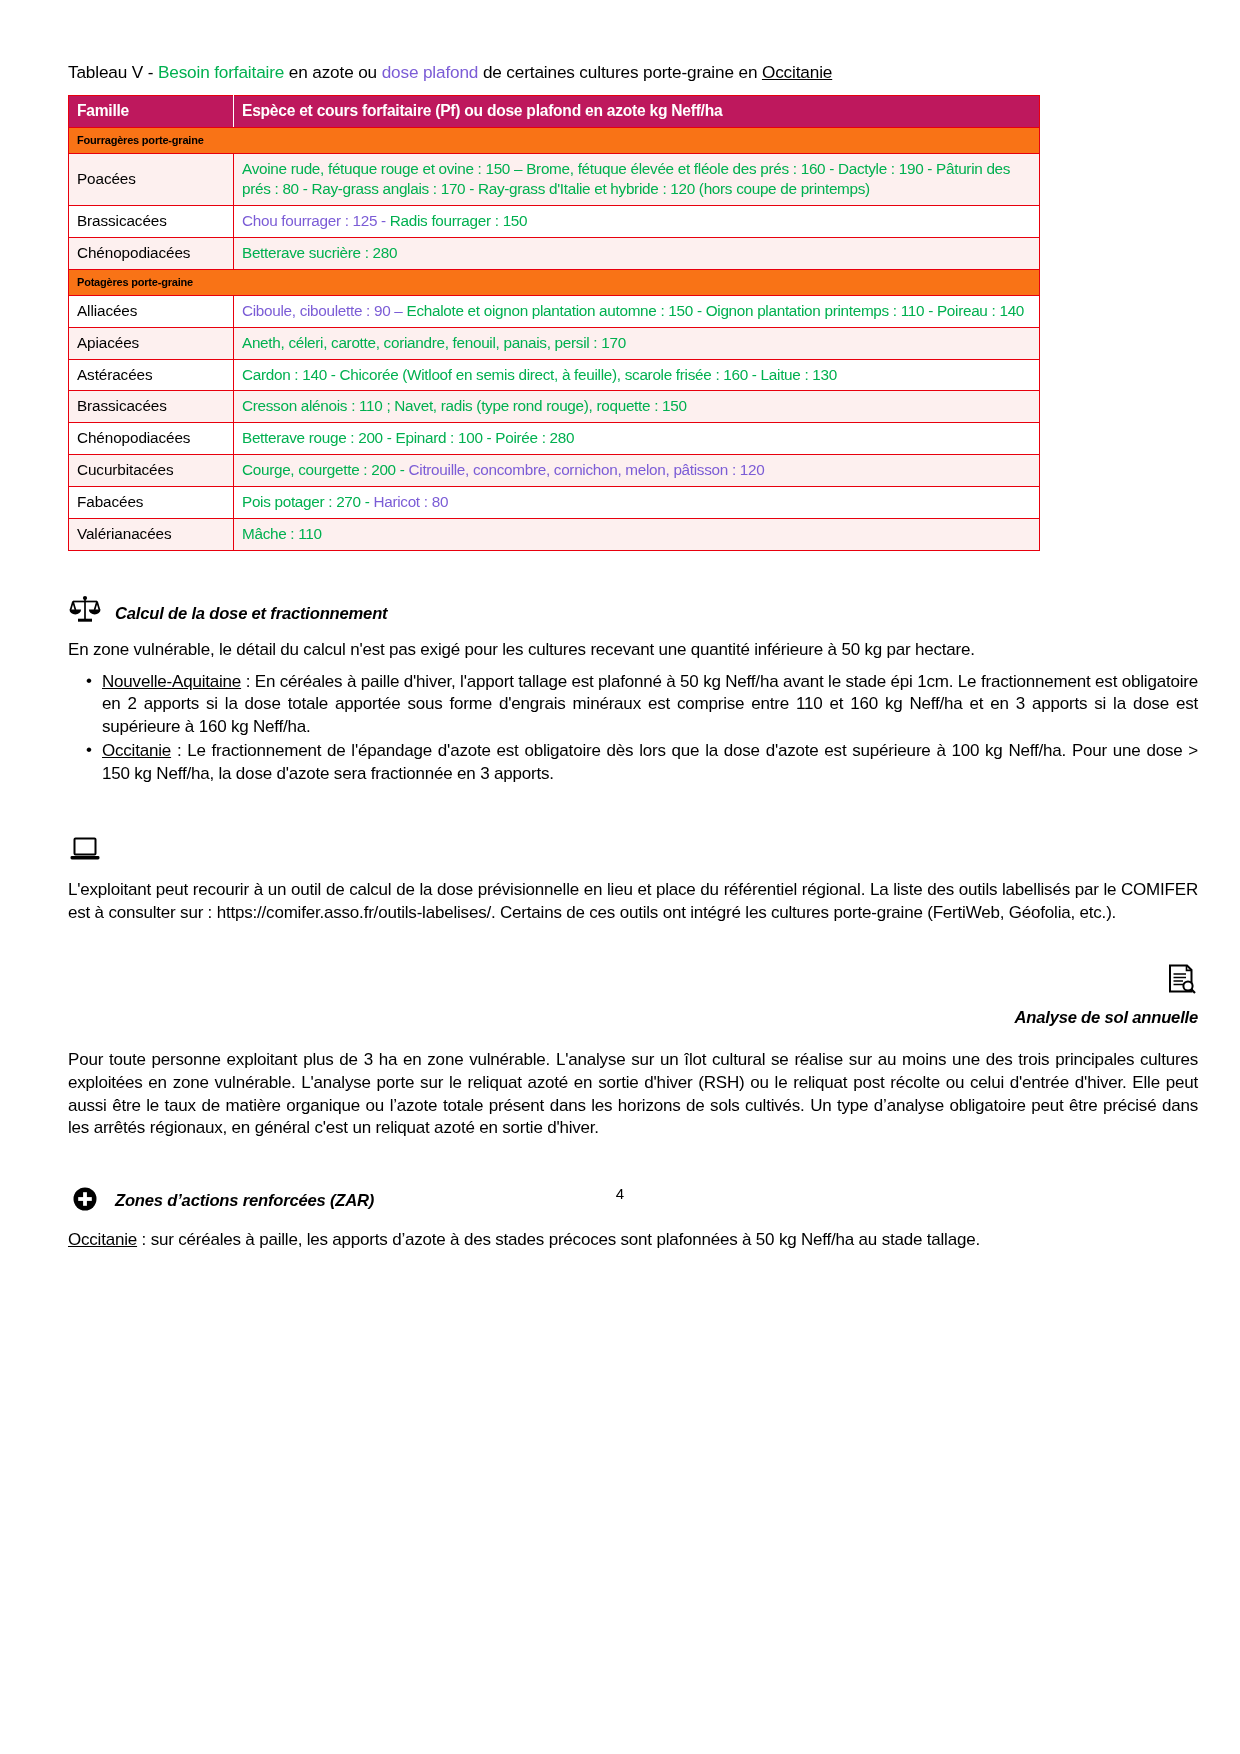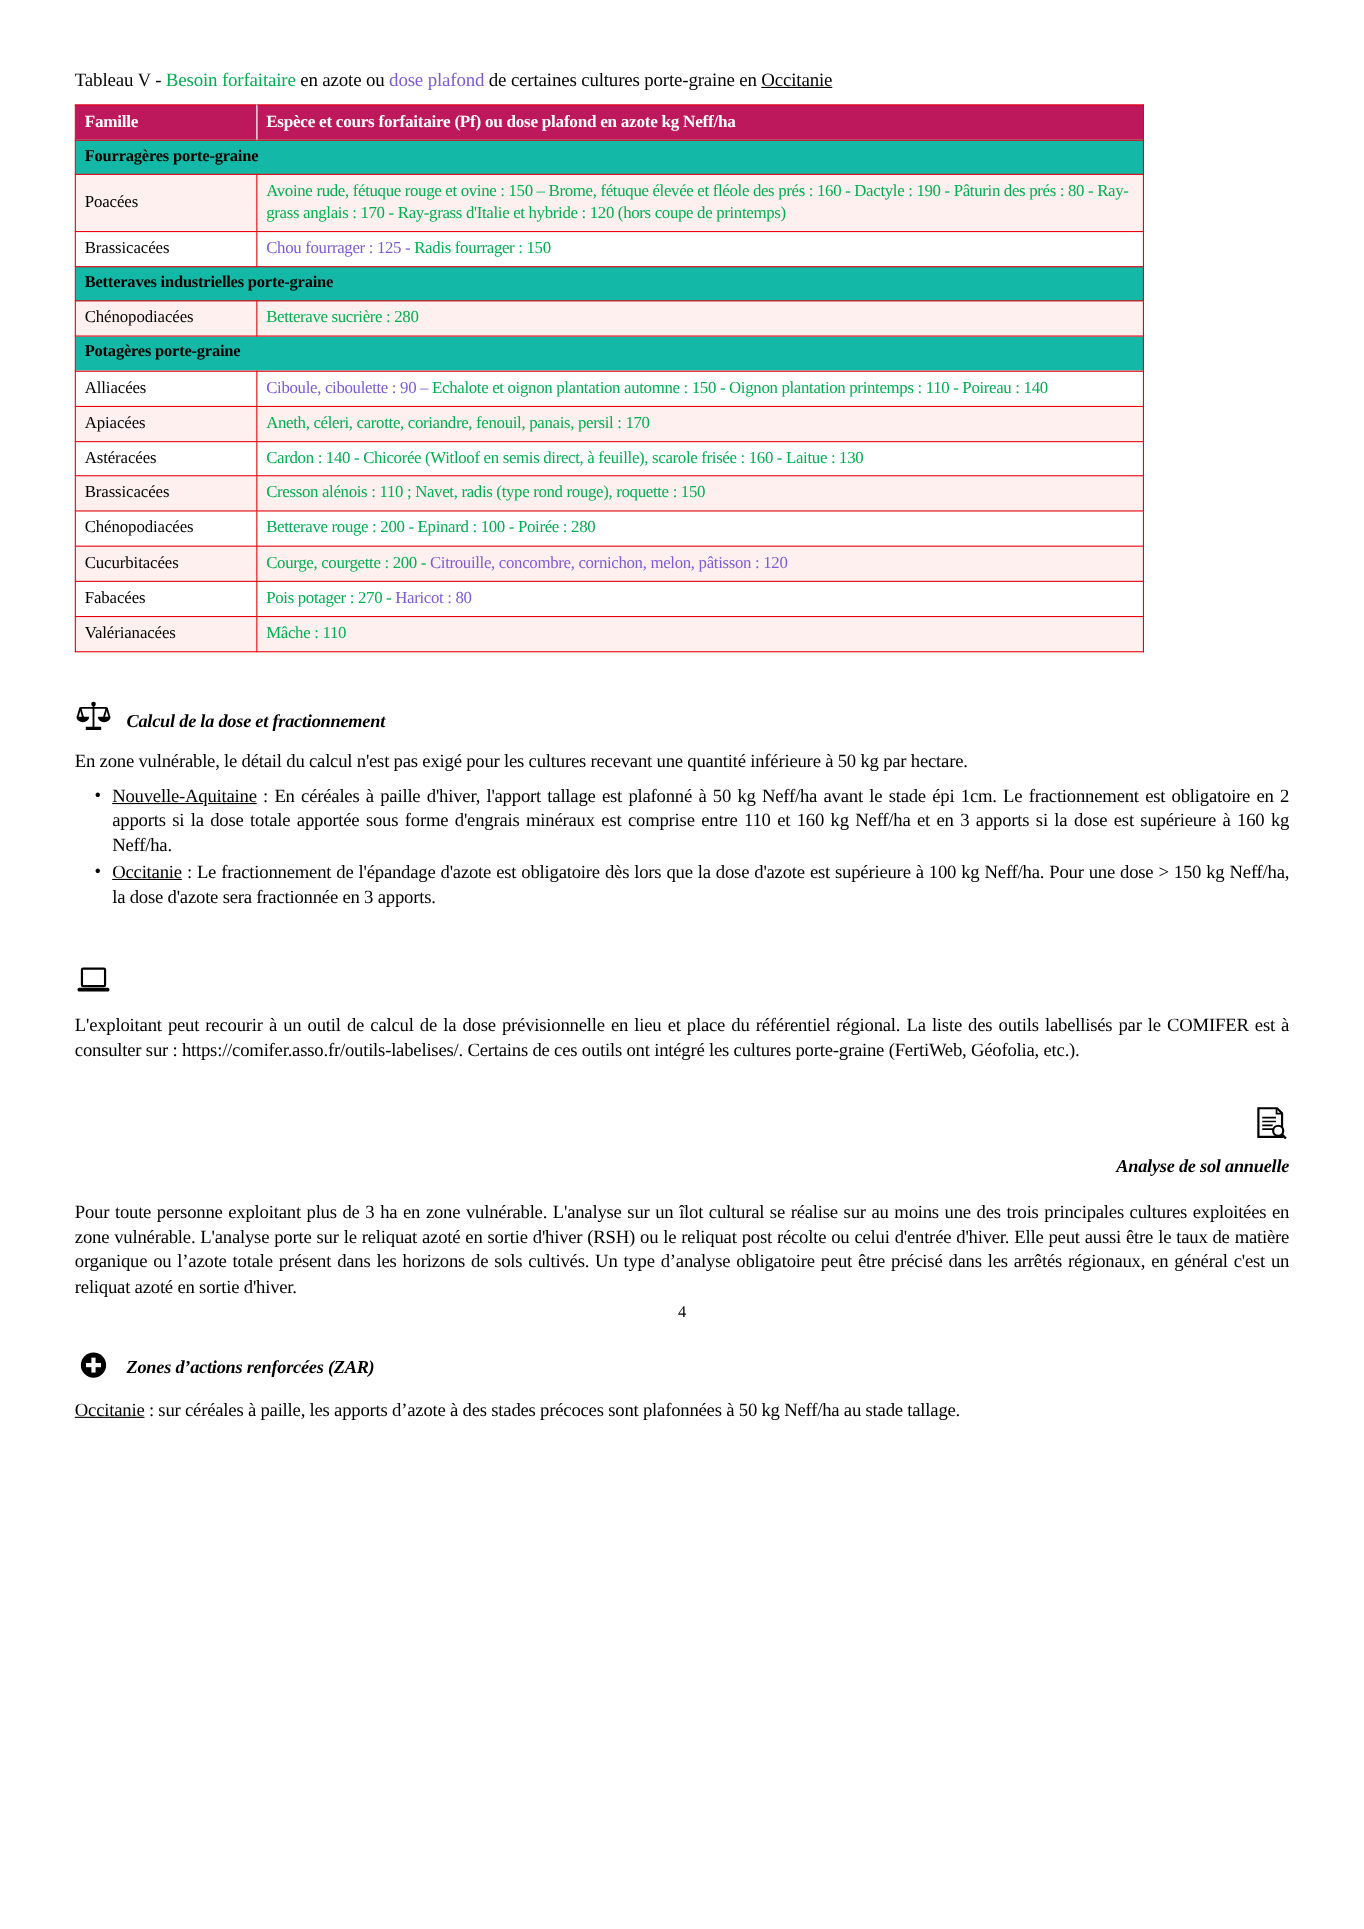--- a/index.html
+++ b/index.html
@@ -10,25 +10,24 @@
   body {
     width: 1240px;
     height: 1754px;
     font-family: "Liberation Sans", sans-serif;
     color: #000000;
     position: relative;
     overflow: hidden;
   }
   .page {
     box-sizing: border-box;
-    padding: 62px 68px 0 68px;
+    padding: 62px 42px 0 68px;
     width: 1240px;
     height: 1244px;
     position: relative;
-    font-family: Liberation Serif, serif;
   }
 
   
   .caption {
     font-size: 17.2px;
     line-height: 1.25;
     margin-bottom: 11px;
     white-space: nowrap;
     letter-spacing: -0.15px;
   }
@@ -55,23 +54,23 @@
     color: #ffffff;
     font-weight: bold;
     font-size: 15.6px;
     letter-spacing: -0.25px;
     padding-top: 7px;
     padding-bottom: 7px;
     border-color: #e8000d;
   }
   .hdr td.col-fam { border-right: 1.6px solid #ffffff; }
   .grp td {
-    background: #14b8a6;
+    background: #f97316;
     font-weight: bold;
-    font-size: 15px;
+    font-size: 11px;
     letter-spacing: -0.2px;
     padding-top: 6px;
     padding-bottom: 6px;
   }
   tr.shade td { background: #fdf0ef; }
   tr.plain td { background: #ffffff; }
   td.species { letter-spacing: -0.3px; }
   td.fam { letter-spacing: -0.1px; font-size: 15.3px; }
 
   
@@ -154,23 +153,20 @@
         <tr class="grp">
           <td colspan="2">Fourragères porte-graine</td>
         </tr>
         <tr class="shade">
           <td class="col-fam fam">Poacées</td>
           <td class="species"><span class="c-green">Avoine rude, fétuque rouge et ovine : 150 – Brome, fétuque élevée et fléole des prés : 160 - Dactyle : 190 - Pâturin des prés : 80 - Ray-grass anglais : 170 - Ray-grass d'Italie et hybride : 120 (hors coupe de printemps)</span></td>
         </tr>
         <tr class="plain">
           <td class="col-fam fam">Brassicacées</td>
           <td class="species"><span class="c-purple">Chou fourrager : 125 - </span><span class="c-green">Radis fourrager : 150</span></td>
-        </tr>
-        <tr class="grp">
-          <td colspan="2">Betteraves industrielles porte-graine</td>
         </tr>
         <tr class="shade">
           <td class="col-fam fam">Chénopodiacées</td>
           <td class="species"><span class="c-green">Betterave sucrière : 280</span></td>
         </tr>
         <tr class="grp">
           <td colspan="2">Potagères porte-graine</td>
         </tr>
         <tr class="plain">
           <td class="col-fam fam">Alliacées</td>

